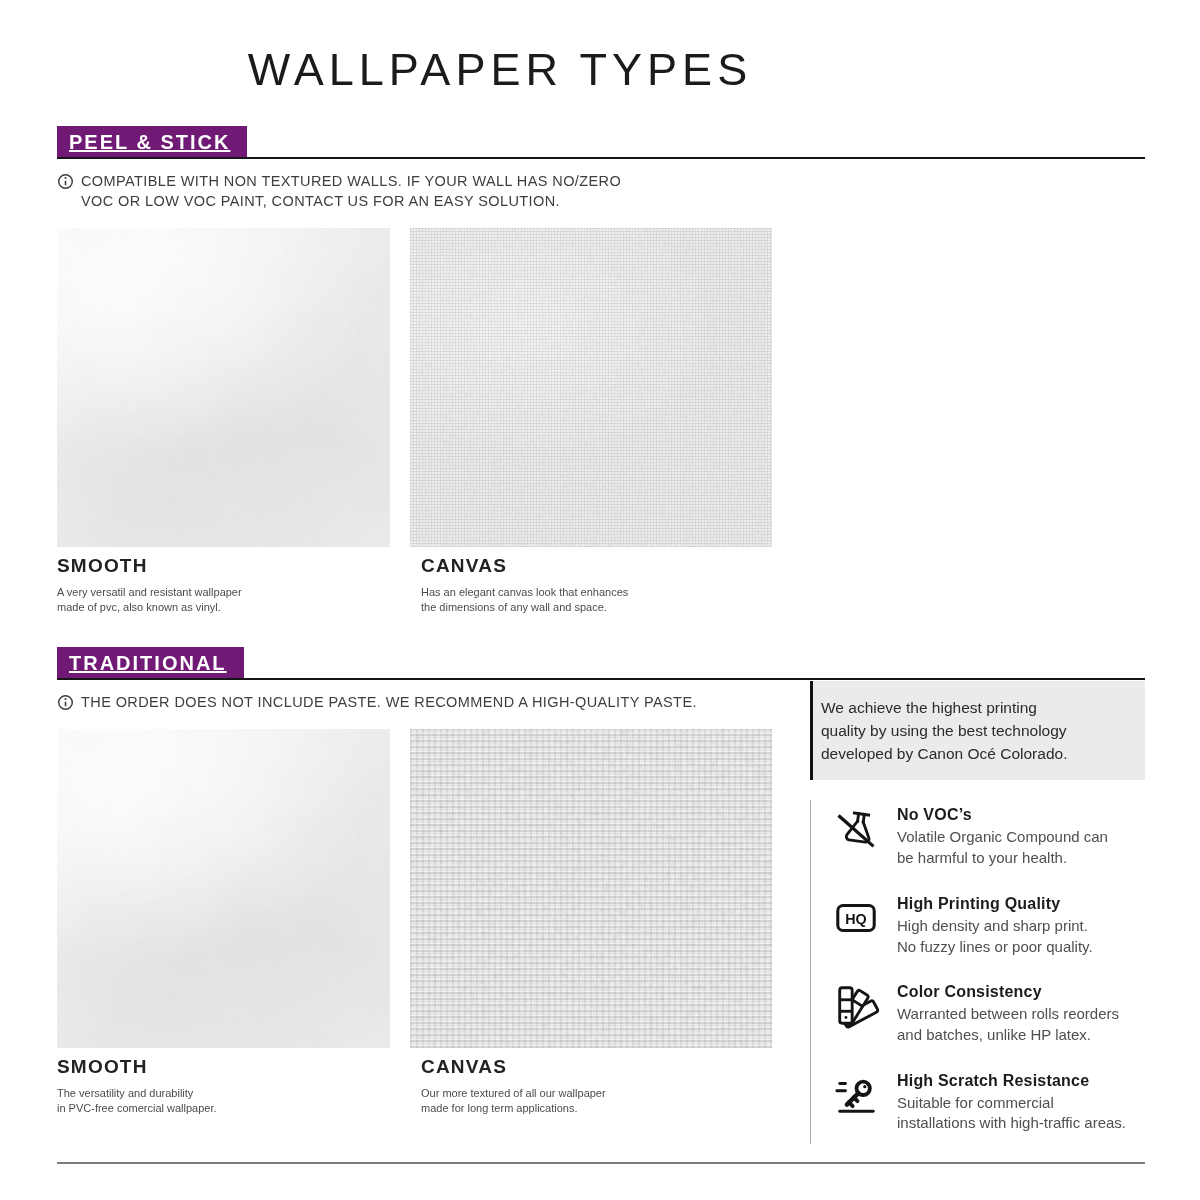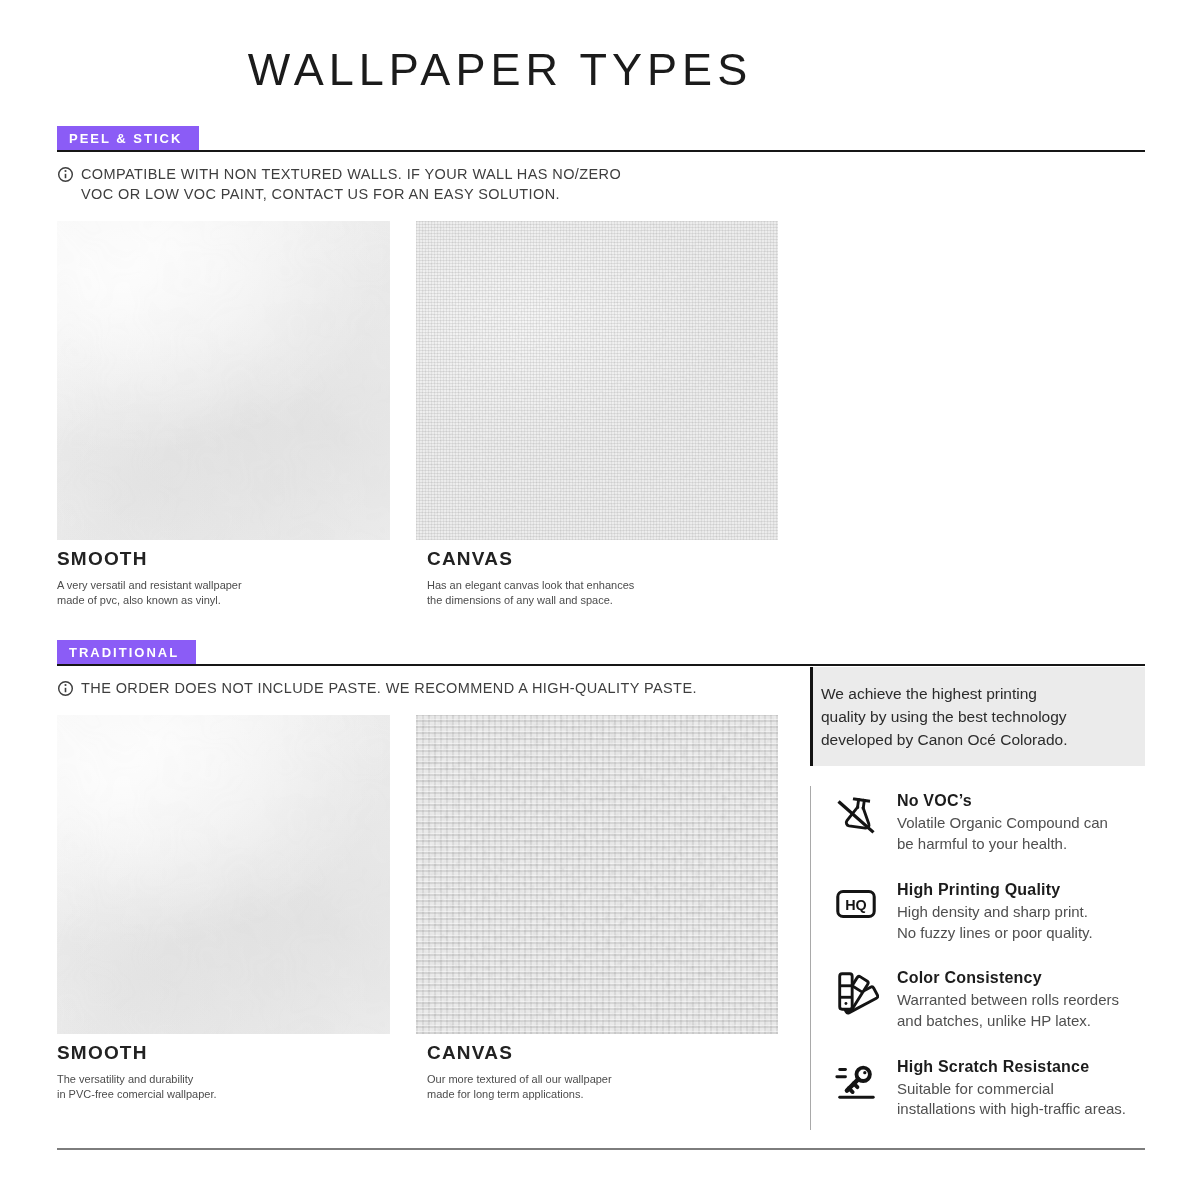--- a/index.html
+++ b/index.html
@@ -28,47 +28,48 @@
 
   
   .sec-head {
     margin-top: 30px;
     border-bottom: 2px solid #161616;
     line-height: 0;
   }
   .sec2 .sec-head { margin-top: 32px; }
   .badge {
     display: inline-block;
-    background: #8b5cf6;
+    background: #701a75;
     color: #ffffff;
-    font-size: 13px;
+    font-size: 20px;
     font-weight: bold;
     letter-spacing: 2px;
     line-height: 1;
     padding: 6px 17px 5px 12px;
+    text-decoration: underline;
   }
 
   
   .note {
     display: flex;
     align-items: flex-start;
     gap: 7px;
     margin-top: 13px;
   }
   .info-ic { flex: none; margin-top: 1px; line-height: 0; }
   .note-text {
     font-size: 14.5px;
     letter-spacing: 0.4px;
     line-height: 1.36;
     color: #3e3e3e;
     white-space: pre-line;
   }
 
   
-  .grid { display: grid; column-gap: 26px; margin-top: 17px; }
+  .grid { display: grid; column-gap: 20px; margin-top: 17px; }
   .grid-3 { grid-template-columns: 333px 362px 348px; }
   .grid-2 { grid-template-columns: 333px 362px; }
 
   .swatch {
     position: relative;
     height: 319px;
     overflow: hidden;
   }
   .grain { position: absolute; inset: 0; width: 100%; height: 100%; display: block; }
 

